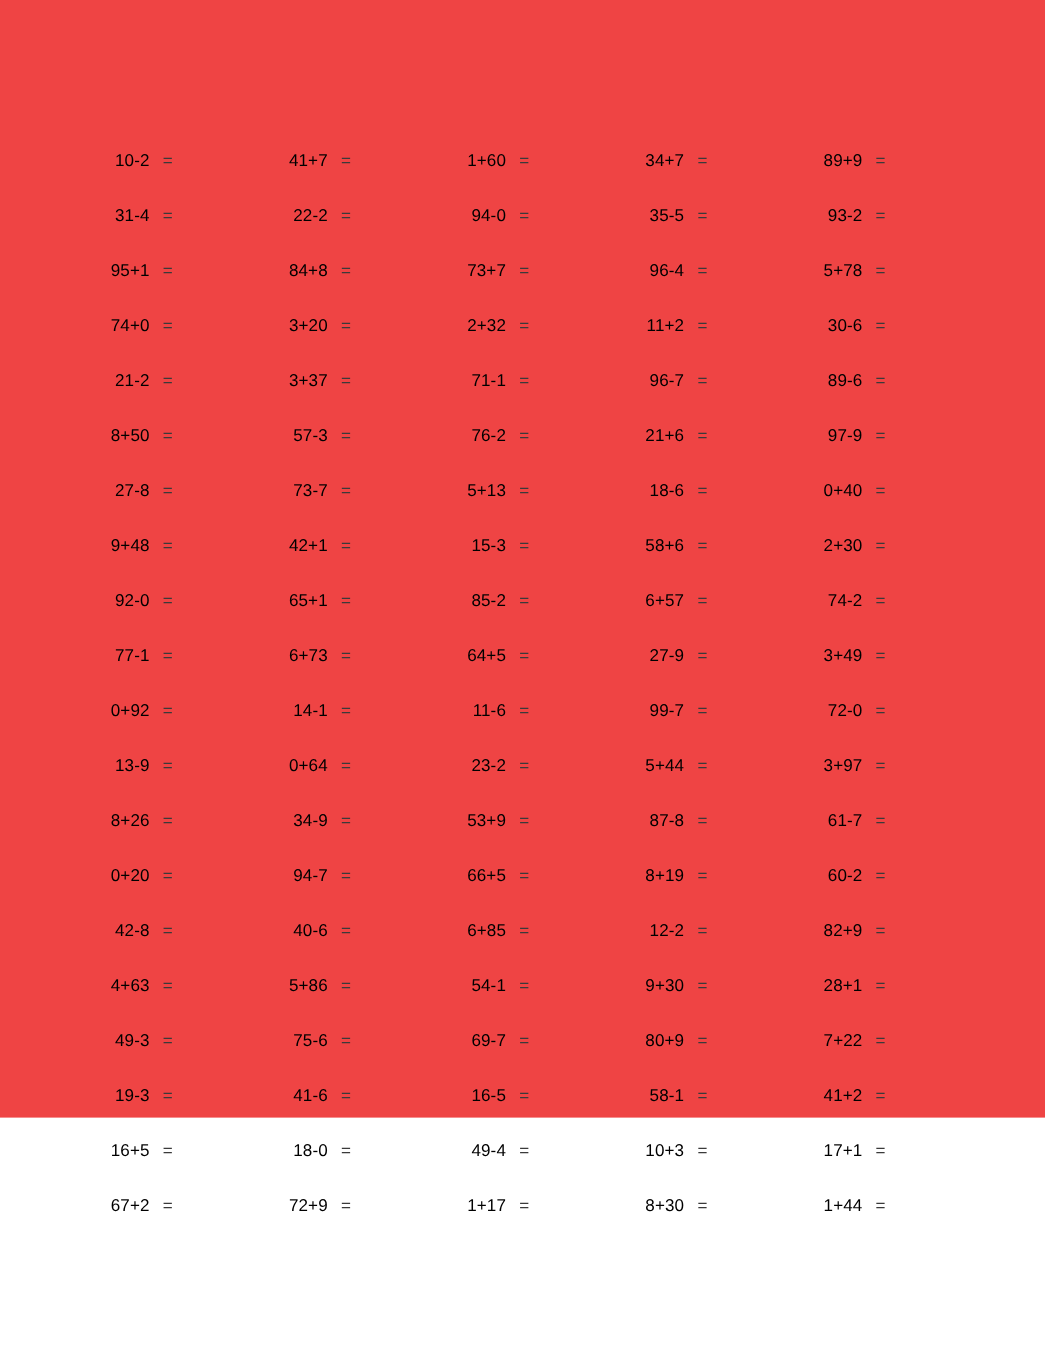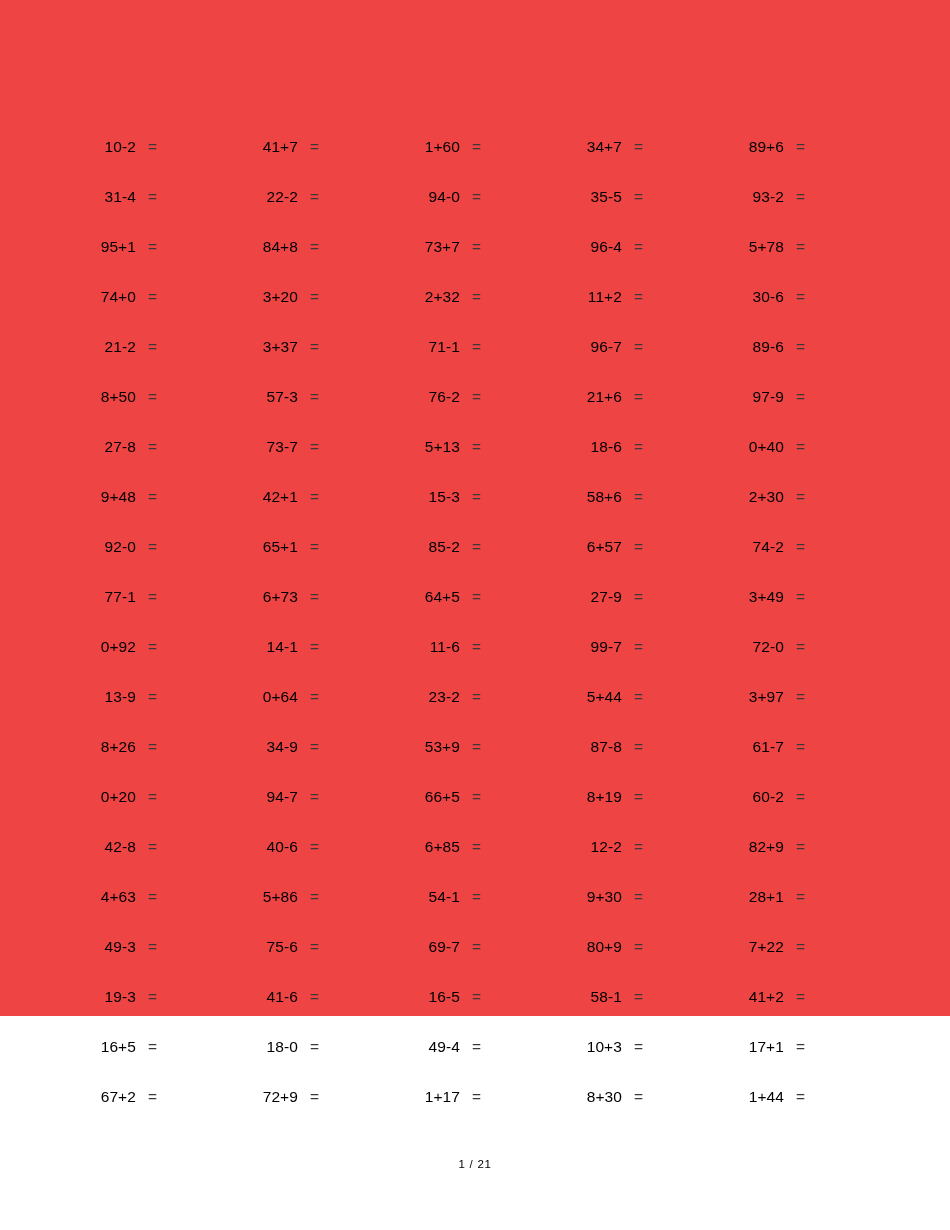--- a/index.html
+++ b/index.html
@@ -93,21 +93,21 @@
       </div>
       <div class="problem-cell">
         <span class="expr">1+60</span>
         <span class="equals">=</span>
       </div>
       <div class="problem-cell">
         <span class="expr">34+7</span>
         <span class="equals">=</span>
       </div>
       <div class="problem-cell">
-        <span class="expr">89+6</span>
+        <span class="expr">89+9</span>
         <span class="equals">=</span>
       </div>
       <div class="problem-cell">
         <span class="expr">31-4</span>
         <span class="equals">=</span>
       </div>
       <div class="problem-cell">
         <span class="expr">22-2</span>
         <span class="equals">=</span>
       </div>
@@ -478,17 +478,14 @@
       <div class="problem-cell">
         <span class="expr">8+30</span>
         <span class="equals">=</span>
       </div>
       <div class="problem-cell">
         <span class="expr">1+44</span>
         <span class="equals">=</span>
       </div>
     </div>
 
-  <div class="page-footer">
-    <span class="fnum">1</span><span class="fsep">/</span><span class="fnum">21</span>
-  </div>
 
 </div>
 
 </body></html>

